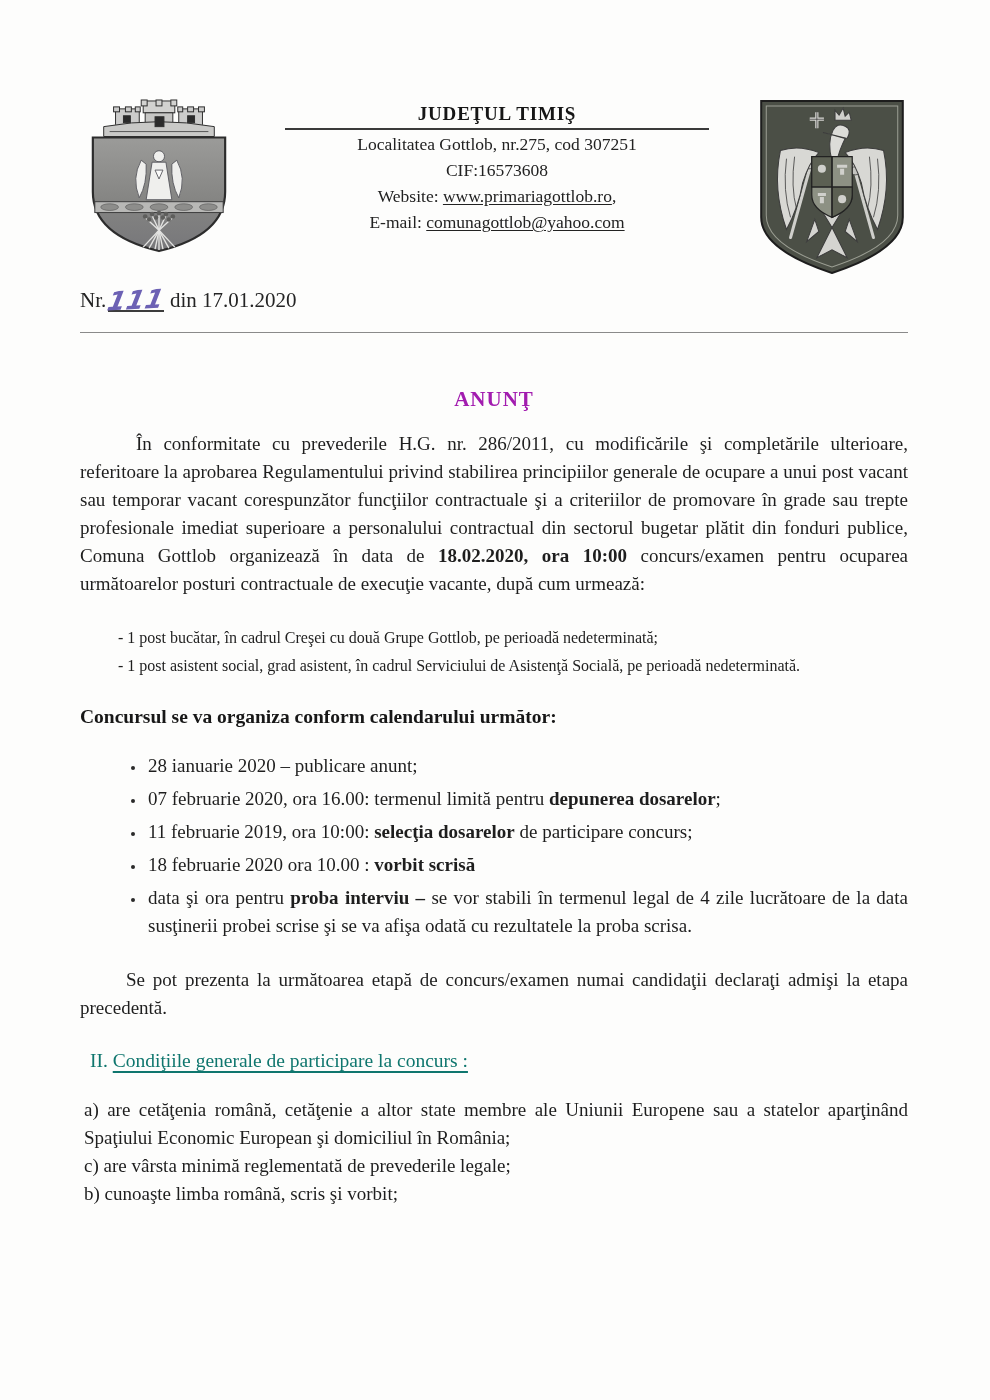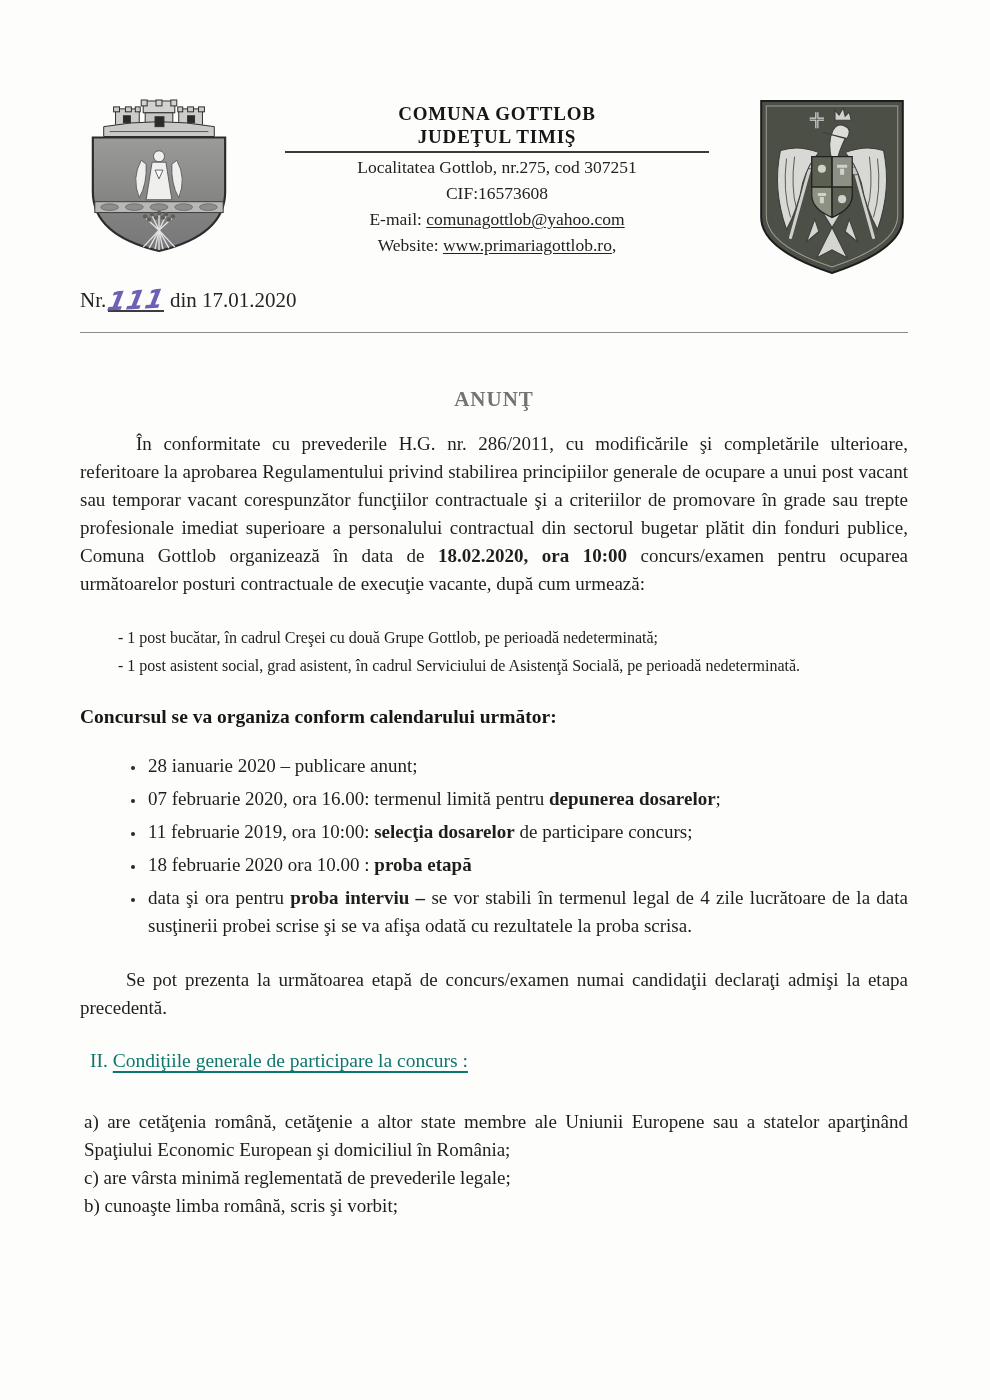--- a/index.html
+++ b/index.html
@@ -79,21 +79,21 @@
     width: 100%;
   }
 
   
   .doc-title {
     margin-top: 54px;
     text-align: center;
     font-size: 21px;
     font-weight: bold;
     letter-spacing: 1px;
-    color: #737373;
+    color: #a21caf;
   }
   .para {
     font-size: 19px;
     line-height: 28px;
     text-align: justify;
     color: #1e1e1e;
   }
   .intro { margin-top: 18px; text-indent: 56px; }
   .b { font-weight: bold; }
 
@@ -128,21 +128,21 @@
     font-size: 19.5px;
     font-weight: normal;
     color: #0f766e;
   }
   .section-heading .underlined {
     text-decoration: underline;
     text-decoration-thickness: 2px;
     text-underline-offset: 4px;
   }
 
-  .conditions-list { margin-top: 36px; }
+  .conditions-list { margin-top: 24px; }
   .condition-item { font-size: 19px; line-height: 28px; text-align: justify; padding-left: 4px; }
 </style>
 </head>
 <body>
 
 <div class="page">
   <div class="content">
 
     <div class="letterhead">
 
@@ -219,26 +219,25 @@
               <circle cx="70" cy="122" r="2.2"></circle>
             <circle cx="77" cy="120" r="2.2"></circle>
               <circle cx="84" cy="120" r="2.2"></circle>
             <circle cx="90" cy="122" r="2.2"></circle>
           </g>
         </svg>
       </div>
 
       <div class="head-center">
         <div class="head-center-inner">
-          <div class="org-name">COMUNA GOTTLOB</div>
           <div class="county-name">JUDEŢUL TIMIŞ</div>
           <div class="head-info">Localitatea Gottlob, nr.275, cod 307251</div>
           <div class="head-info">CIF:16573608</div>
+          <div class="head-info"><span>Website: </span><span class="u">www.primariagottlob.ro</span><span>,</span></div>
           <div class="head-info"><span>E-mail: </span><span class="u">comunagottlob@yahoo.com</span></div>
-          <div class="head-info"><span>Website: </span><span class="u">www.primariagottlob.ro</span><span>,</span></div>
         </div>
       </div>
 
       <div class="emblem-right">
         <svg width="152" height="178" viewBox="0 0 150 176">
 
           <path d="M5,3 H145 V118 Q145,150 75,173 Q5,150 5,118 Z" fill="#4b4f46" stroke="#1d1d1d" stroke-width="2"></path>
           <path d="M10,8 H140 V116 Q140,146 75,167 Q10,146 10,116 Z" fill="none" stroke="#9b9e93" stroke-width="1"></path>
 
           <g stroke="#cfcfcb" stroke-width="3" stroke-linecap="round">
@@ -304,21 +303,21 @@
       <div class="vacancy-item">- 1 post bucătar, în cadrul Creşei cu două Grupe Gottlob, pe perioadă nedeterminată;</div>
       <div class="vacancy-item">- 1 post asistent social, grad asistent, în cadrul Serviciului de Asistenţă Socială, pe perioadă nedeterminată.</div>
     </div>
 
     <div class="calendar-heading">Concursul se va organiza conform calendarului următor:</div>
 
     <ul class="calendar-list">
       <li class="calendar-item"><span>28 ianuarie  2020 – publicare anunt;</span></li>
       <li class="calendar-item"><span>07 februarie  2020, ora 16.00: termenul limită pentru </span><span class="b">depunerea dosarelor</span><span>;</span></li>
       <li class="calendar-item"><span>11 februarie 2019, ora 10:00: </span><span class="b">selecţia dosarelor</span><span> de participare concurs;</span></li>
-      <li class="calendar-item"><span>18 februarie 2020 ora 10.00 : </span><span class="b">proba etapă</span></li>
+      <li class="calendar-item"><span>18 februarie 2020 ora 10.00 : </span><span class="b">vorbit scrisă</span></li>
       <li class="calendar-item"><span>data şi ora pentru </span><span class="b">proba interviu –</span><span> se vor stabili în termenul legal de 4 zile lucrătoare de la data susţinerii probei scrise şi se va afişa odată cu rezultatele la proba scrisa.</span></li>
     </ul>
 
     <p class="para followup">Se pot prezenta la următoarea etapă de concurs/examen numai candidaţii declaraţi admişi la etapa precedentă.</p>
 
     <div class="section-heading">
       <span>II.</span>
       <span class="underlined">Condiţiile generale de participare la concurs :</span>
     </div>
 

